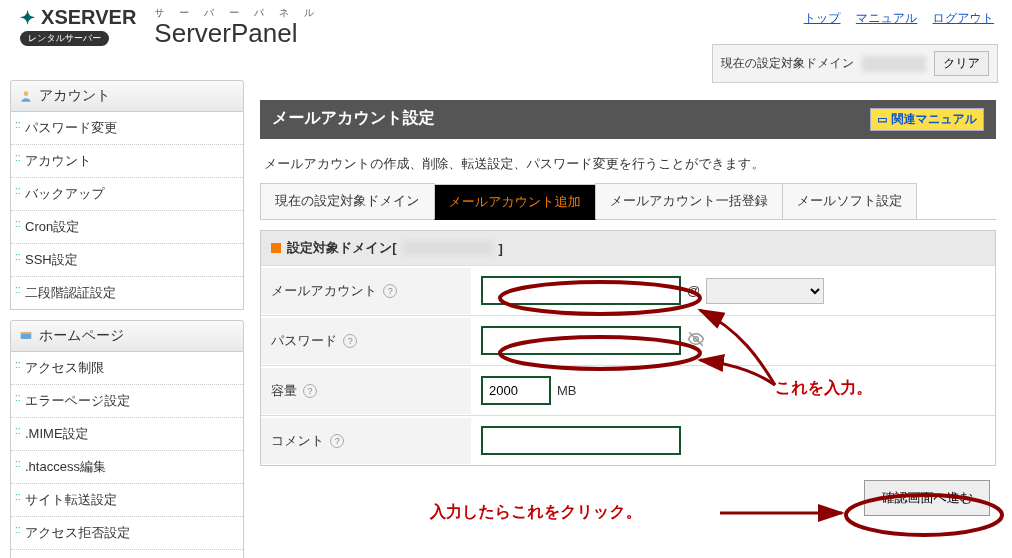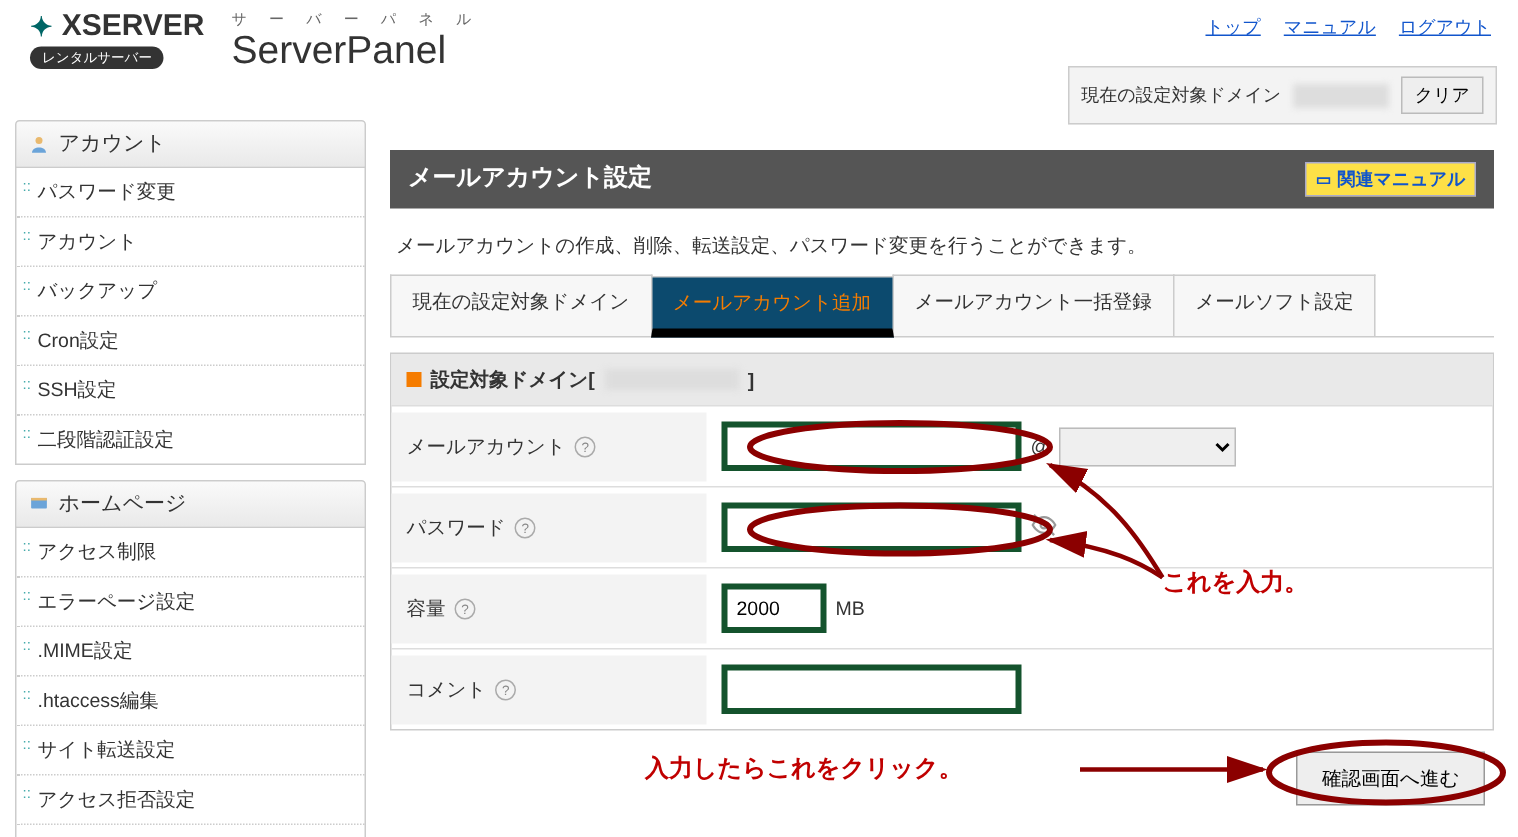--- a/index.html
+++ b/index.html
@@ -29,31 +29,31 @@
   .side-list a::before { content:"::"; color:#4aa; font-size:10px; position:absolute; left:4px; }
   
   .main { position:absolute; left:260px; right:16px; top:100px; }
   .page-title { background:#555; color:#fff; font-size:16px; font-weight:bold; padding:8px 12px; display:flex; justify-content:space-between;}
   .manual-btn { background:#fde047; color:#1155cc; font-size:12px; border:1px solid #aac; padding:2px 6px; display:flex; align-items:center; gap:4px; cursor:pointer;}
   .manual-btn::before { content:"▭"; color:#1155cc; font-size:11px;}
   .lead { padding:16px 4px 10px 4px; font-size:13px;}
   
   .tabs { display:flex; border-bottom:1px solid #ccc; }
   .tab { padding:8px 14px; border:1px solid #ccc; border-bottom:none; background:#f7f7f7; font-size:13px; cursor:pointer; margin-right:-1px;}
-  .tab.active { background:#0c4a6e; color:#f57c00; border-bottom:6px solid #000000; position:relative; top:1px;}
+  .tab.active { background:#000000; color:#f57c00; border-bottom:1px solid #000000; position:relative; top:1px;}
   
   .form-block { border:1px solid #ccc; margin-top:10px;}
   .form-head { background:#e9e9e9; padding:8px 10px; font-size:13px; font-weight:bold; display:flex; align-items:center; gap:6px;}
   .form-head .sq { width:10px; height:10px; background:#f57c00; display:inline-block;}
   .form-head .blur { display:inline-block; width:90px; height:14px; background:#ddd; filter:blur(2px); }
   .form-row { display:flex; align-items:center; border-top:1px solid #ddd;}
   .form-label { width:210px; background:#f3f3f3; padding:14px 10px; font-size:13px; display:flex; align-items:center; gap:6px;}
   .form-field { flex:1; padding:10px; display:flex; align-items:center; gap:6px; font-size:13px;}
   .help { display:inline-block; width:14px; height:14px; border:1px solid #aaa; border-radius:50%; font-size:9px; line-height:13px; text-align:center; color:#888;}
-  input[type=text], input[type=password] { border:4px solid #14532d; padding:5px 6px; font-size:13px;}
+  input[type=text], input[type=password] { border:2px solid #14532d; padding:5px 6px; font-size:13px;}
   select.dom { border:1px solid #bbb; padding:4px; width:118px; font-size:12px;}
   .eye-off { color:#999; font-size:15px;}
   .actions { display:flex; justify-content:flex-end; padding:14px 6px 4px 0;}
   .btn-confirm { background:#eee; border:1px solid #999; padding:8px 16px; font-size:13px; cursor:pointer;}
   
   .anno { position:absolute; color:#c00000; font-size:16px; font-weight:bold; pointer-events:none;}
   svg.overlay { position:absolute; left:0; top:0; pointer-events:none; }
 </style>
 </head>
 <body>

